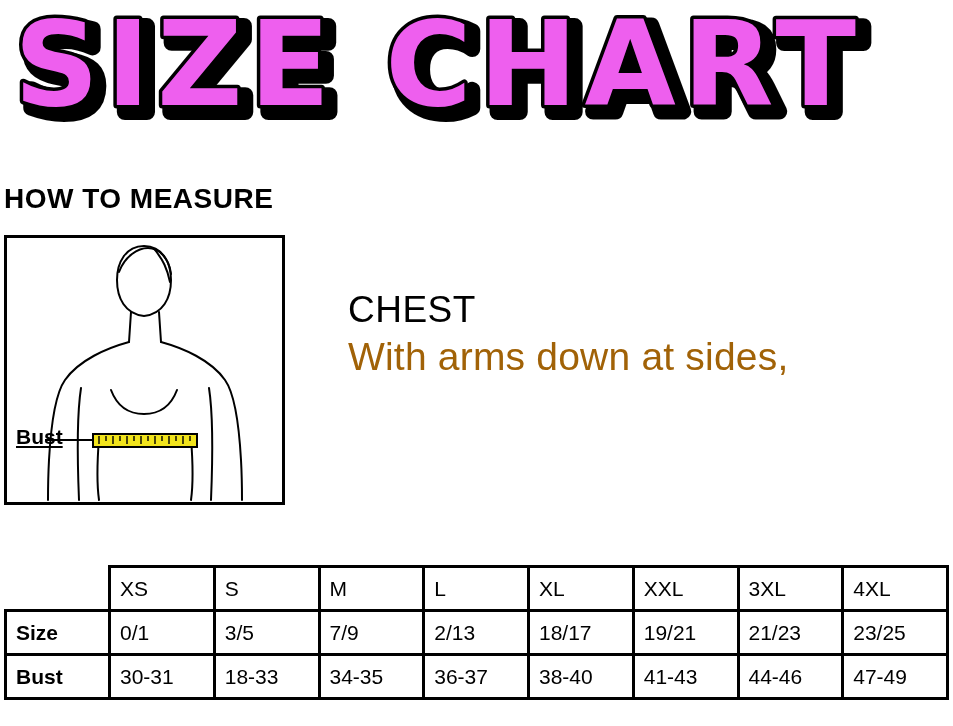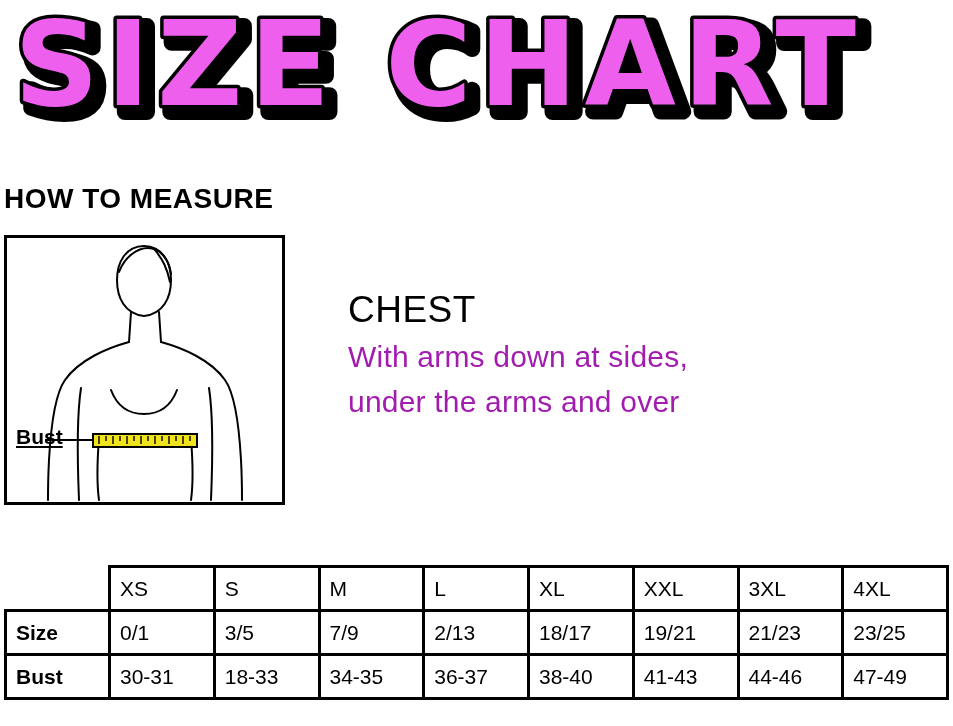--- a/index.html
+++ b/index.html
@@ -74,22 +74,22 @@
   }
   .chest-head {
     font-family: "Liberation Sans", sans-serif;
     font-size: 37px;
     color: #000000;
     line-height: 44px;
     letter-spacing: 0.5px;
   }
   .chest-body {
     font-family: "Liberation Sans", sans-serif;
-    font-size: 30px;
-    color: #a21caf;
+    font-size: 39px;
+    color: #a16207;
     line-height: 45px;
     letter-spacing: 0.2px;
     margin-top: 2px;
   }
   .chest-body div { white-space: nowrap; }
 
   
   .table-wrap {
     position: absolute;
     left: 4px;
@@ -187,21 +187,20 @@
 
       <line x1="38" y1="202" x2="86" y2="202" stroke="#000000" stroke-width="2"></line>
     </svg>
   </div>
   <div class="bust-label">Bust</div>
 
   <div class="chest-block">
     <div class="chest-head">CHEST</div>
     <div class="chest-body">
       <div>With arms down at sides,</div>
-      <div>under the arms and over</div>
     </div>
   </div>
 
   <div class="table-wrap">
     <table class="size-table">
       <tbody>
           <tr class="header-row">
         <td class="corner rowhead"></td>
         <td>XS</td>
         <td>S</td>

